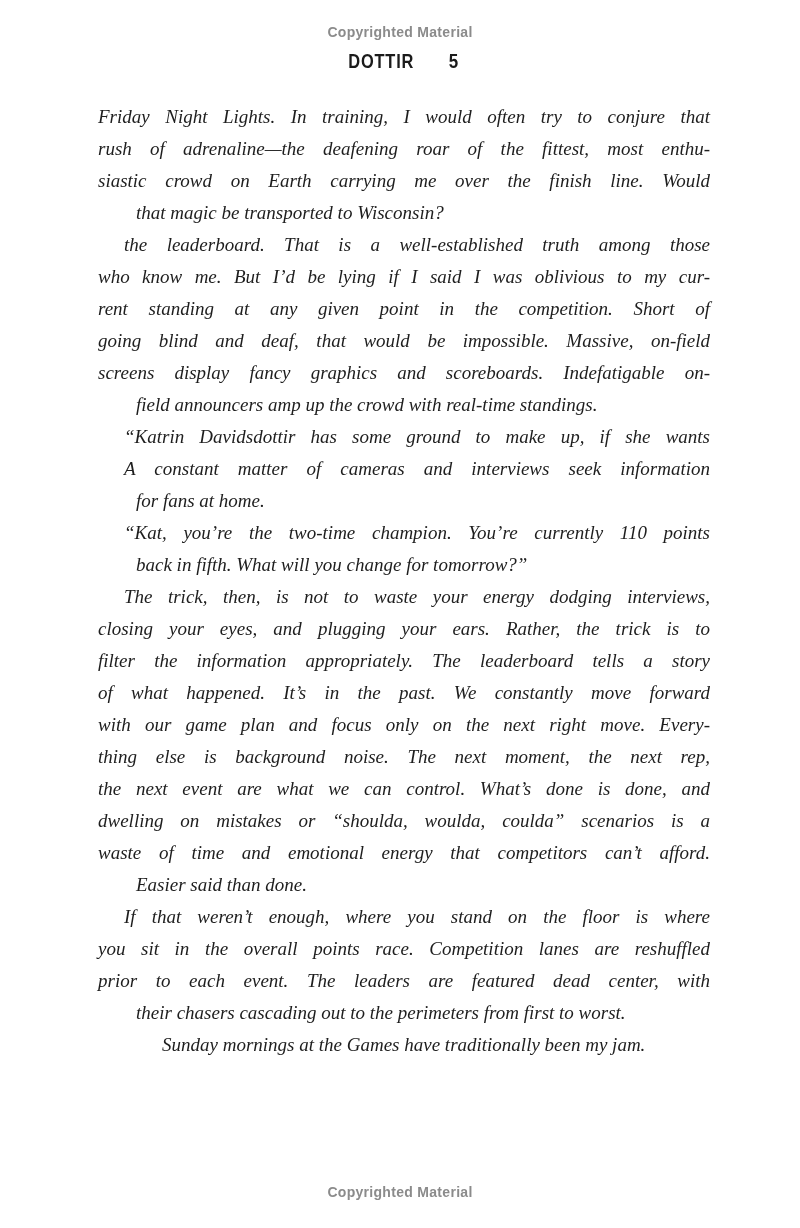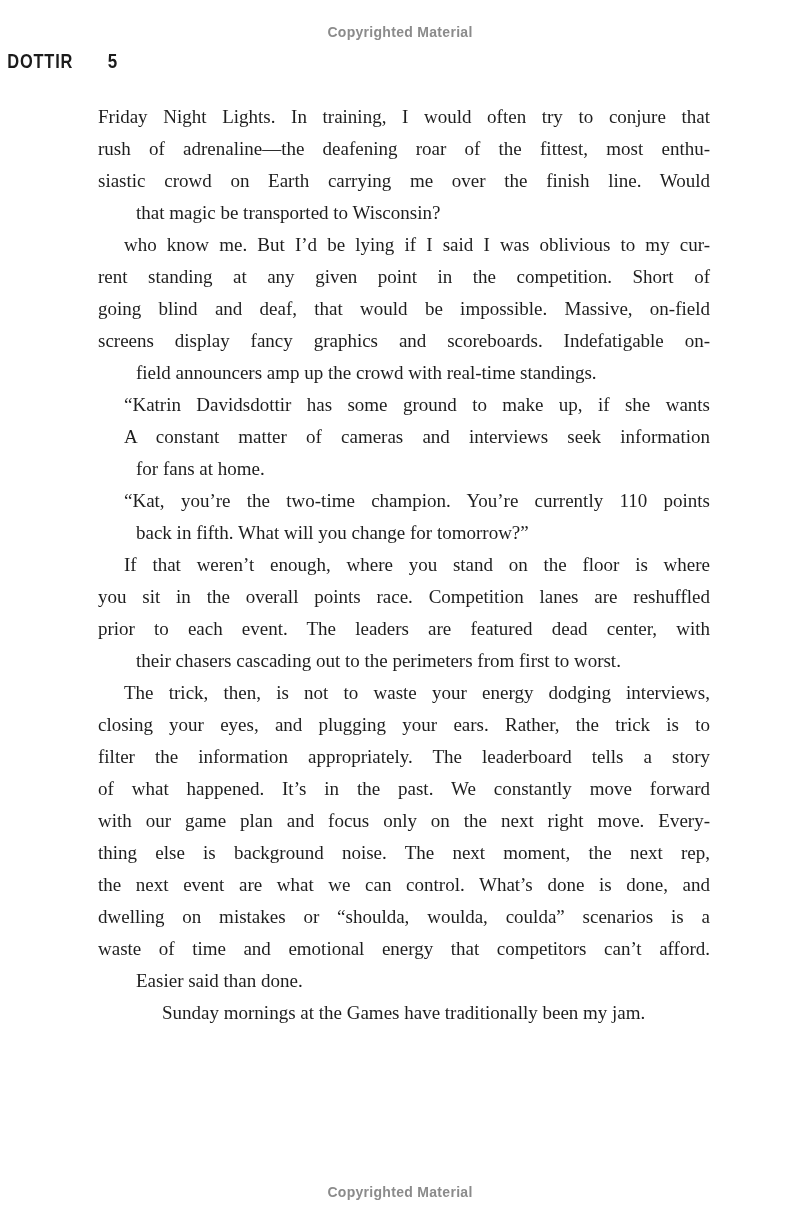--- a/index.html
+++ b/index.html
@@ -27,21 +27,21 @@
     color: #8b8b8b;
   }
   .notice.top { top: 24px; }
   .notice.bottom { top: 1184px; }
   .running-header {
     position: absolute;
     top: 50px;
     left: 0;
     width: 100%;
     display: flex;
-    justify-content: flex-start;
+    justify-content: center;
     align-items: baseline;
     gap: 27px;
     font-family: "Liberation Sans", sans-serif;
     font-weight: 700;
     font-size: 20px;
     color: #1b1b1b;
   }
   .running-header .hdr-title {
     letter-spacing: 1px;
     transform: scaleX(0.82);
@@ -52,20 +52,21 @@
     transform-origin: center;
   }
   .body-text {
     position: absolute;
     top: 101px;
     left: 98px;
     width: 612px;
     font-size: 19px;
     line-height: 32px;
     color: #1e1e1e;
+    font-style: italic;
   }
   .para {
     margin: 0;
     padding: 0;
   }
   .line {
     display: block;
     text-align: justify;
     text-align-last: justify;
   }
@@ -89,54 +90,55 @@
   </div>
 
   <div class="body-text" id="body-text">
       <p class="para">
         <span class="line">Friday Night Lights. In training, I would often try to conjure that</span>
         <span class="line">rush of adrenaline—the deafening roar of the fittest, most enthu-</span>
         <span class="line">siastic crowd on Earth carrying me over the finish line. Would</span>
         <span class="line last">that magic be transported to Wisconsin?</span>
       </p>
       <p class="para indent">
+        <span class="line">the leaderboard. That is a well-established truth among those</span>
         <span class="line">who know me. But I’d be lying if I said I was oblivious to my cur-</span>
         <span class="line">rent standing at any given point in the competition. Short of</span>
         <span class="line">going blind and deaf, that would be impossible. Massive, on-field</span>
         <span class="line">screens display fancy graphics and scoreboards. Indefatigable on-</span>
         <span class="line last">field announcers amp up the crowd with real-time standings.</span>
       </p>
       <p class="para indent">
         <span class="line">“Katrin Davidsdottir has some ground to make up, if she wants</span>
       </p>
       <p class="para indent">
         <span class="line">A constant matter of cameras and interviews seek information</span>
         <span class="line last">for fans at home.</span>
       </p>
       <p class="para indent">
         <span class="line">“Kat, you’re the two-time champion. You’re currently 110 points</span>
         <span class="line last">back in fifth. What will you change for tomorrow?”</span>
       </p>
       <p class="para indent">
-        <span class="line">If that weren’t enough, where you stand on the floor is where</span>
-        <span class="line">you sit in the overall points race. Competition lanes are reshuffled</span>
-        <span class="line">prior to each event. The leaders are featured dead center, with</span>
-        <span class="line last">their chasers cascading out to the perimeters from first to worst.</span>
-      </p>
-      <p class="para indent">
         <span class="line">The trick, then, is not to waste your energy dodging interviews,</span>
         <span class="line">closing your eyes, and plugging your ears. Rather, the trick is to</span>
         <span class="line">filter the information appropriately. The leaderboard tells a story</span>
         <span class="line">of what happened. It’s in the past. We constantly move forward</span>
         <span class="line">with our game plan and focus only on the next right move. Every-</span>
         <span class="line">thing else is background noise. The next moment, the next rep,</span>
         <span class="line">the next event are what we can control. What’s done is done, and</span>
         <span class="line">dwelling on mistakes or “shoulda, woulda, coulda” scenarios is a</span>
         <span class="line">waste of time and emotional energy that competitors can’t afford.</span>
         <span class="line last">Easier said than done.</span>
       </p>
       <p class="para indent">
+        <span class="line">If that weren’t enough, where you stand on the floor is where</span>
+        <span class="line">you sit in the overall points race. Competition lanes are reshuffled</span>
+        <span class="line">prior to each event. The leaders are featured dead center, with</span>
+        <span class="line last">their chasers cascading out to the perimeters from first to worst.</span>
+      </p>
+      <p class="para indent">
         <span class="line last">Sunday mornings at the Games have traditionally been my jam.</span>
       </p>
     </div>
 
   <div class="notice bottom">Copyrighted Material</div>
 </div>
 
 </body></html>

